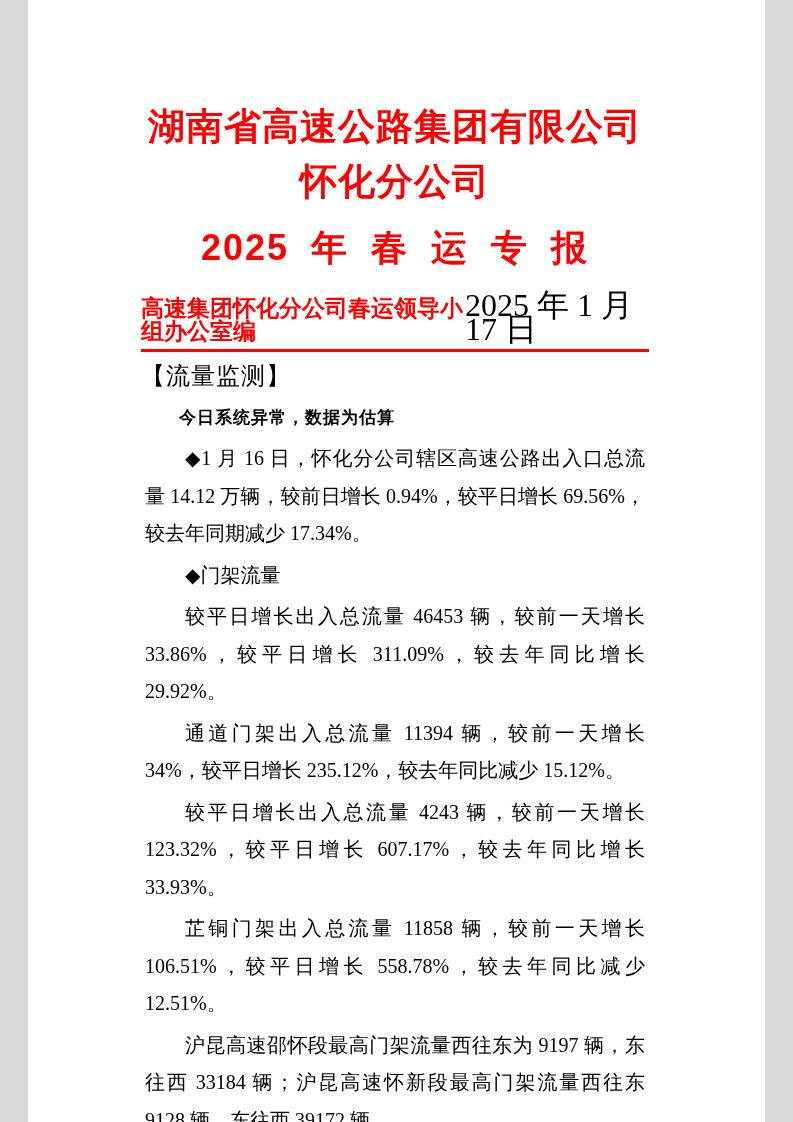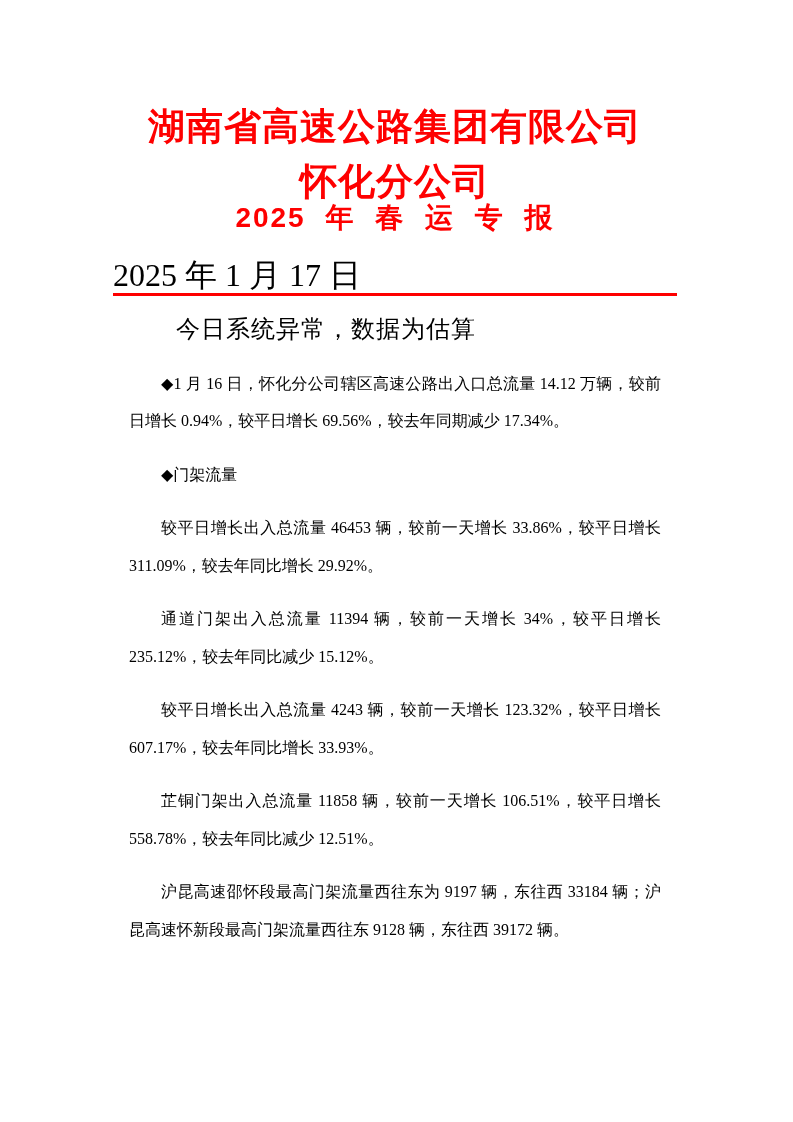--- a/index.html
+++ b/index.html
@@ -4,40 +4,41 @@
 <style>
   :root{
     --accent-red:#fe0000;
     --text:#000000;
     --page-bg:#ffffff;
   }
   *{box-sizing:border-box;}
   html,body{margin:0;padding:0;background:#d9d9d9;}
   .page{
     position:relative;
-    width:793px;height:1122px;
+    width:737px;height:1122px;
     margin:0 auto;
     background:var(--page-bg);
     padding:108px 116px 0 113px;
     overflow:hidden;
   }
   
   .title{
     margin:0;
     color:var(--accent-red);
     font-family:"Liberation Sans","DejaVu Sans",sans-serif;
     font-weight:bold;
     font-size:37px;
     line-height:37px;
     text-align:center;
     letter-spacing:1px;
   }
   .title.second{margin-top:18px;}
   .title.report{
-    font-size:28px;
+    margin-top:30px;
+    font-size:36px;
     line-height:36px;
     word-spacing:10px;
     letter-spacing:2px;
   }
   .issue-note{
     margin-top:24px;
     color:var(--accent-red);
     font-family:"Liberation Sans","DejaVu Sans",sans-serif;
     font-weight:bold;
     font-size:24px;
@@ -71,59 +72,61 @@
   .section-heading{
     margin:0;
     color:var(--text);
     font-family:"Liberation Sans","DejaVu Sans",sans-serif;
     font-weight:500;
     font-size:24px;
     line-height:37.5px;
     letter-spacing:1px;
   }
   .note{
-    margin:15px;
+    margin:4px;
     color:var(--text);
     font-family:"Liberation Serif","DejaVu Serif",serif;
-    font-weight:normal;
-    font-size:24px;
+    font-weight:bold;
+    font-size:17px;
     line-height:37.5px;
     text-indent:2em;
     letter-spacing:1px;
   }
   .para{
-    margin:16px;
+    margin:4px;
     color:var(--text);
     font-family:"Liberation Serif","DejaVu Serif",serif;
-    font-size:16px;
+    font-size:20px;
     line-height:37.5px;
     text-align:justify;
     text-indent:2em;
   }
   .para .lead{
     font-family:"Liberation Sans","DejaVu Sans",sans-serif;
     font-weight:normal;
   }
 </style>
 </head>
 <body>
 
 <div class="page">
 
   <h1 class="title">湖南省高速公路集团有限公司</h1>
   <h1 class="title second">怀化分公司</h1>
   <h1 class="title report">2025 年 春 运 专 报</h1>
 
 
   <div class="editor-line">
+    <span class="editor">高速集团怀化分公司春运领导小组办公室编</span>
     <span class="date">2025 年 1 月 17 日</span>
   </div>
 
   <div class="flow">
 
+    <div class="section-heading">【流量监测】</div>
 
     <p class="note">今日系统异常，数据为估算</p>
 
     <p class="para"><span class="lead"></span><span>◆1 月 16 日，怀化分公司辖区高速公路出入口总流量 14.12 万辆，较前日增长 0.94%，较平日增长 69.56%，较去年同期减少 17.34%。</span></p>
 
     <p class="para"><span class="lead">◆门架流量</span><span></span></p>
 
     <p class="para"><span class="lead">较平日增长</span><span>出入总流量 46453 辆，较前一天增长 33.86%，较平日增长 311.09%，较去年同比增长 29.92%。</span></p>
 
     <p class="para"><span class="lead">通道门架</span><span>出入总流量 11394 辆，较前一天增长 34%，较平日增长 235.12%，较去年同比减少 15.12%。</span></p>

